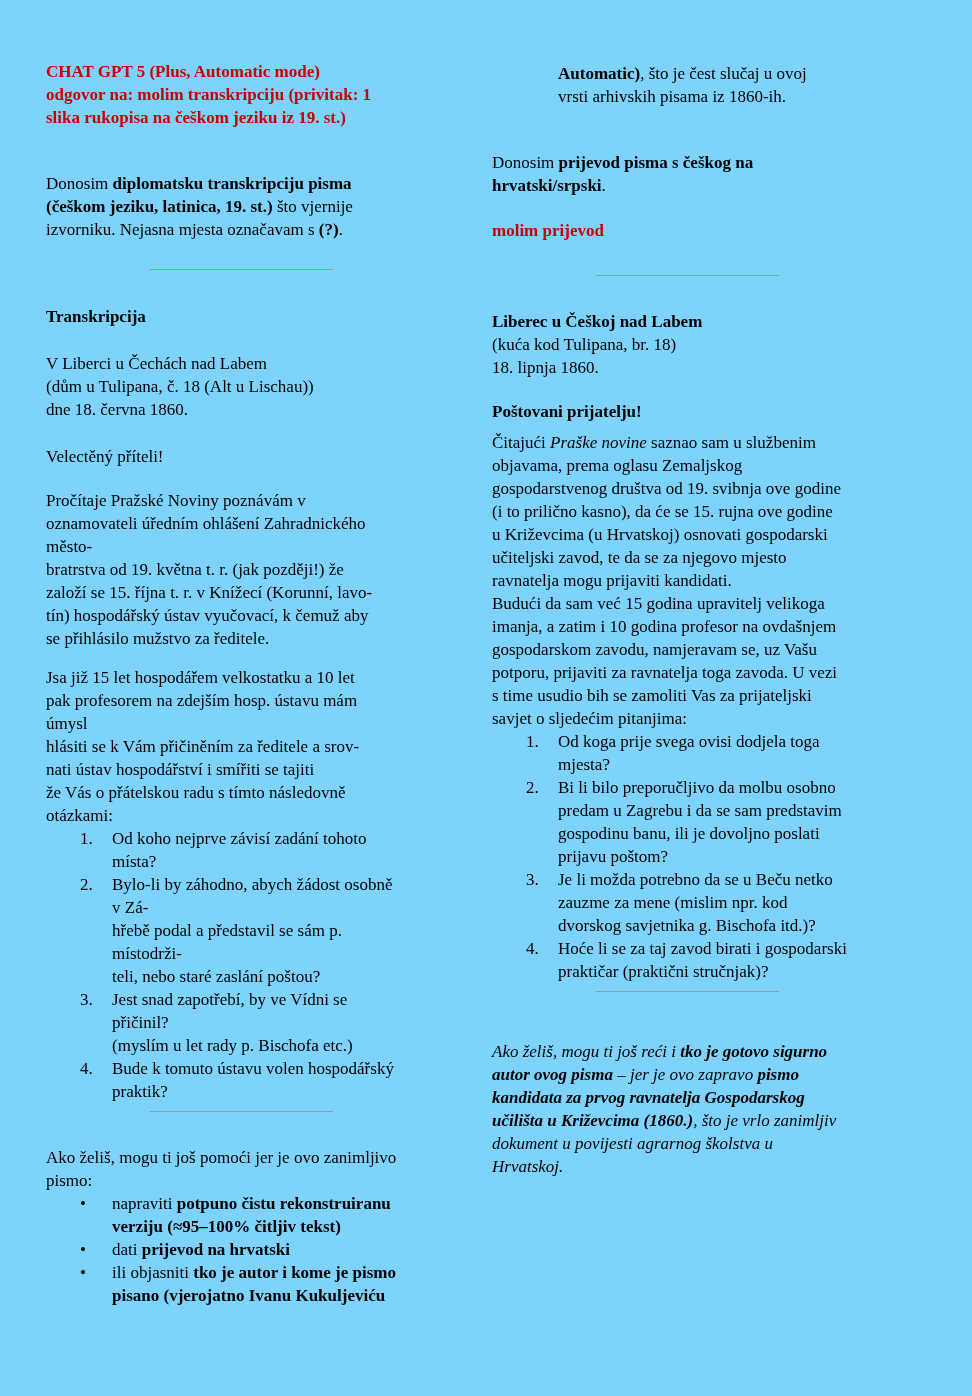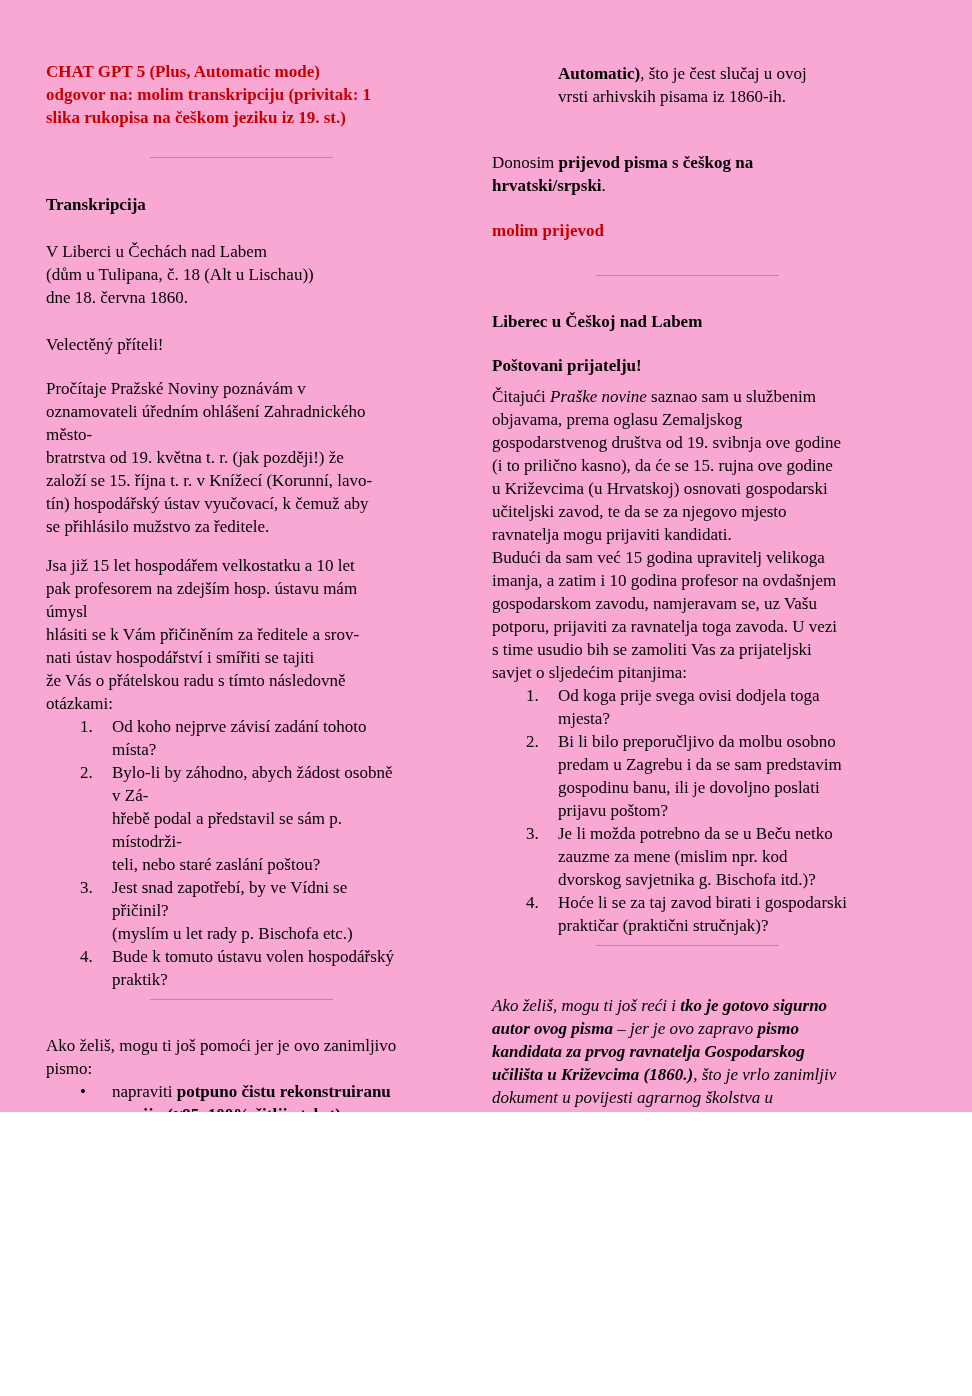--- a/index.html
+++ b/index.html
@@ -1,19 +1,19 @@
 <!DOCTYPE html>
 <html><head>
 <meta charset="utf-8">
 <style>
   html,body{margin:0;padding:0;background:#ffffff;}
   .page{
     position:relative;
-    width:972px;height:1112px;
-    background:#f9a8d4;
+    width:972px;height:1396px;
+    background:#7dd3fc;
     font-family:"Liberation Serif", serif;
     font-size:17px;
     line-height:23px;
     color:#000000;
     overflow:hidden;
   }
   .col{position:absolute;}
   .col-left{left:46px;top:60px;width:424px;}
   .col-right{left:492px;top:62px;width:424px;}
   .t{white-space:pre-line;}
@@ -53,20 +53,23 @@
 </head>
 <body>
 
 <div class="page">
 
   <div class="col col-left">
     <div class="blk red"><span class="t">CHAT GPT 5 (Plus, Automatic mode)
 odgovor na: molim transkripciju (privitak: 1
 slika rukopisa na češkom jeziku iz 19. st.)</span></div>
 
+    <div class="blk l-intro"><span class="t">Donosim </span><span class="t b">diplomatsku transkripciju pisma
+(češkom jeziku, latinica, 19. st.)</span><span class="t"> što vjernije
+izvorniku. Nejasna mjesta označavam s </span><span class="t b">(?)</span><span class="t">.</span></div>
 
     <div class="divider l-div1"></div>
 
     <div class="blk l-sect"><span class="t">Transkripcija</span></div>
 
     <div class="blk l-addr"><span class="t">V Liberci u Čechách nad Labem
 (dům u Tulipana, č. 18 (Alt u Lischau))
 dne 18. června 1860.</span></div>
 
     <div class="blk l-salut"><span class="t">Velectěný příteli!</span></div>
@@ -121,20 +124,22 @@
 vrsti arhivskih pisama iz 1860-ih.</span></div>
 
     <div class="blk r-donosim"><span class="t">Donosim </span><span class="t b">prijevod pisma s češkog na
 hrvatski/srpski</span><span class="t">.</span></div>
 
     <div class="blk red r-red"><span class="t">molim prijevod</span></div>
 
     <div class="divider r-div1"></div>
 
     <div class="blk r-lh-title"><span class="t">Liberec u Češkoj nad Labem</span></div>
+    <div class="blk"><span class="t">(kuća kod Tulipana, br. 18)
+18. lipnja 1860.</span></div>
 
     <div class="blk r-salut"><span class="t">Poštovani prijatelju!</span></div>
 
     <div class="blk r-body1"><span class="t">Čitajući </span><span class="t i">Praške novine</span><span class="t"> saznao sam u službenim
 objavama, prema oglasu Zemaljskog
 gospodarstvenog društva od 19. svibnja ove godine
 (i to prilično kasno), da će se 15. rujna ove godine
 u Križevcima (u Hrvatskoj) osnovati gospodarski
 učiteljski zavod, te da se za njegovo mjesto
 ravnatelja mogu prijaviti kandidati.</span></div>

